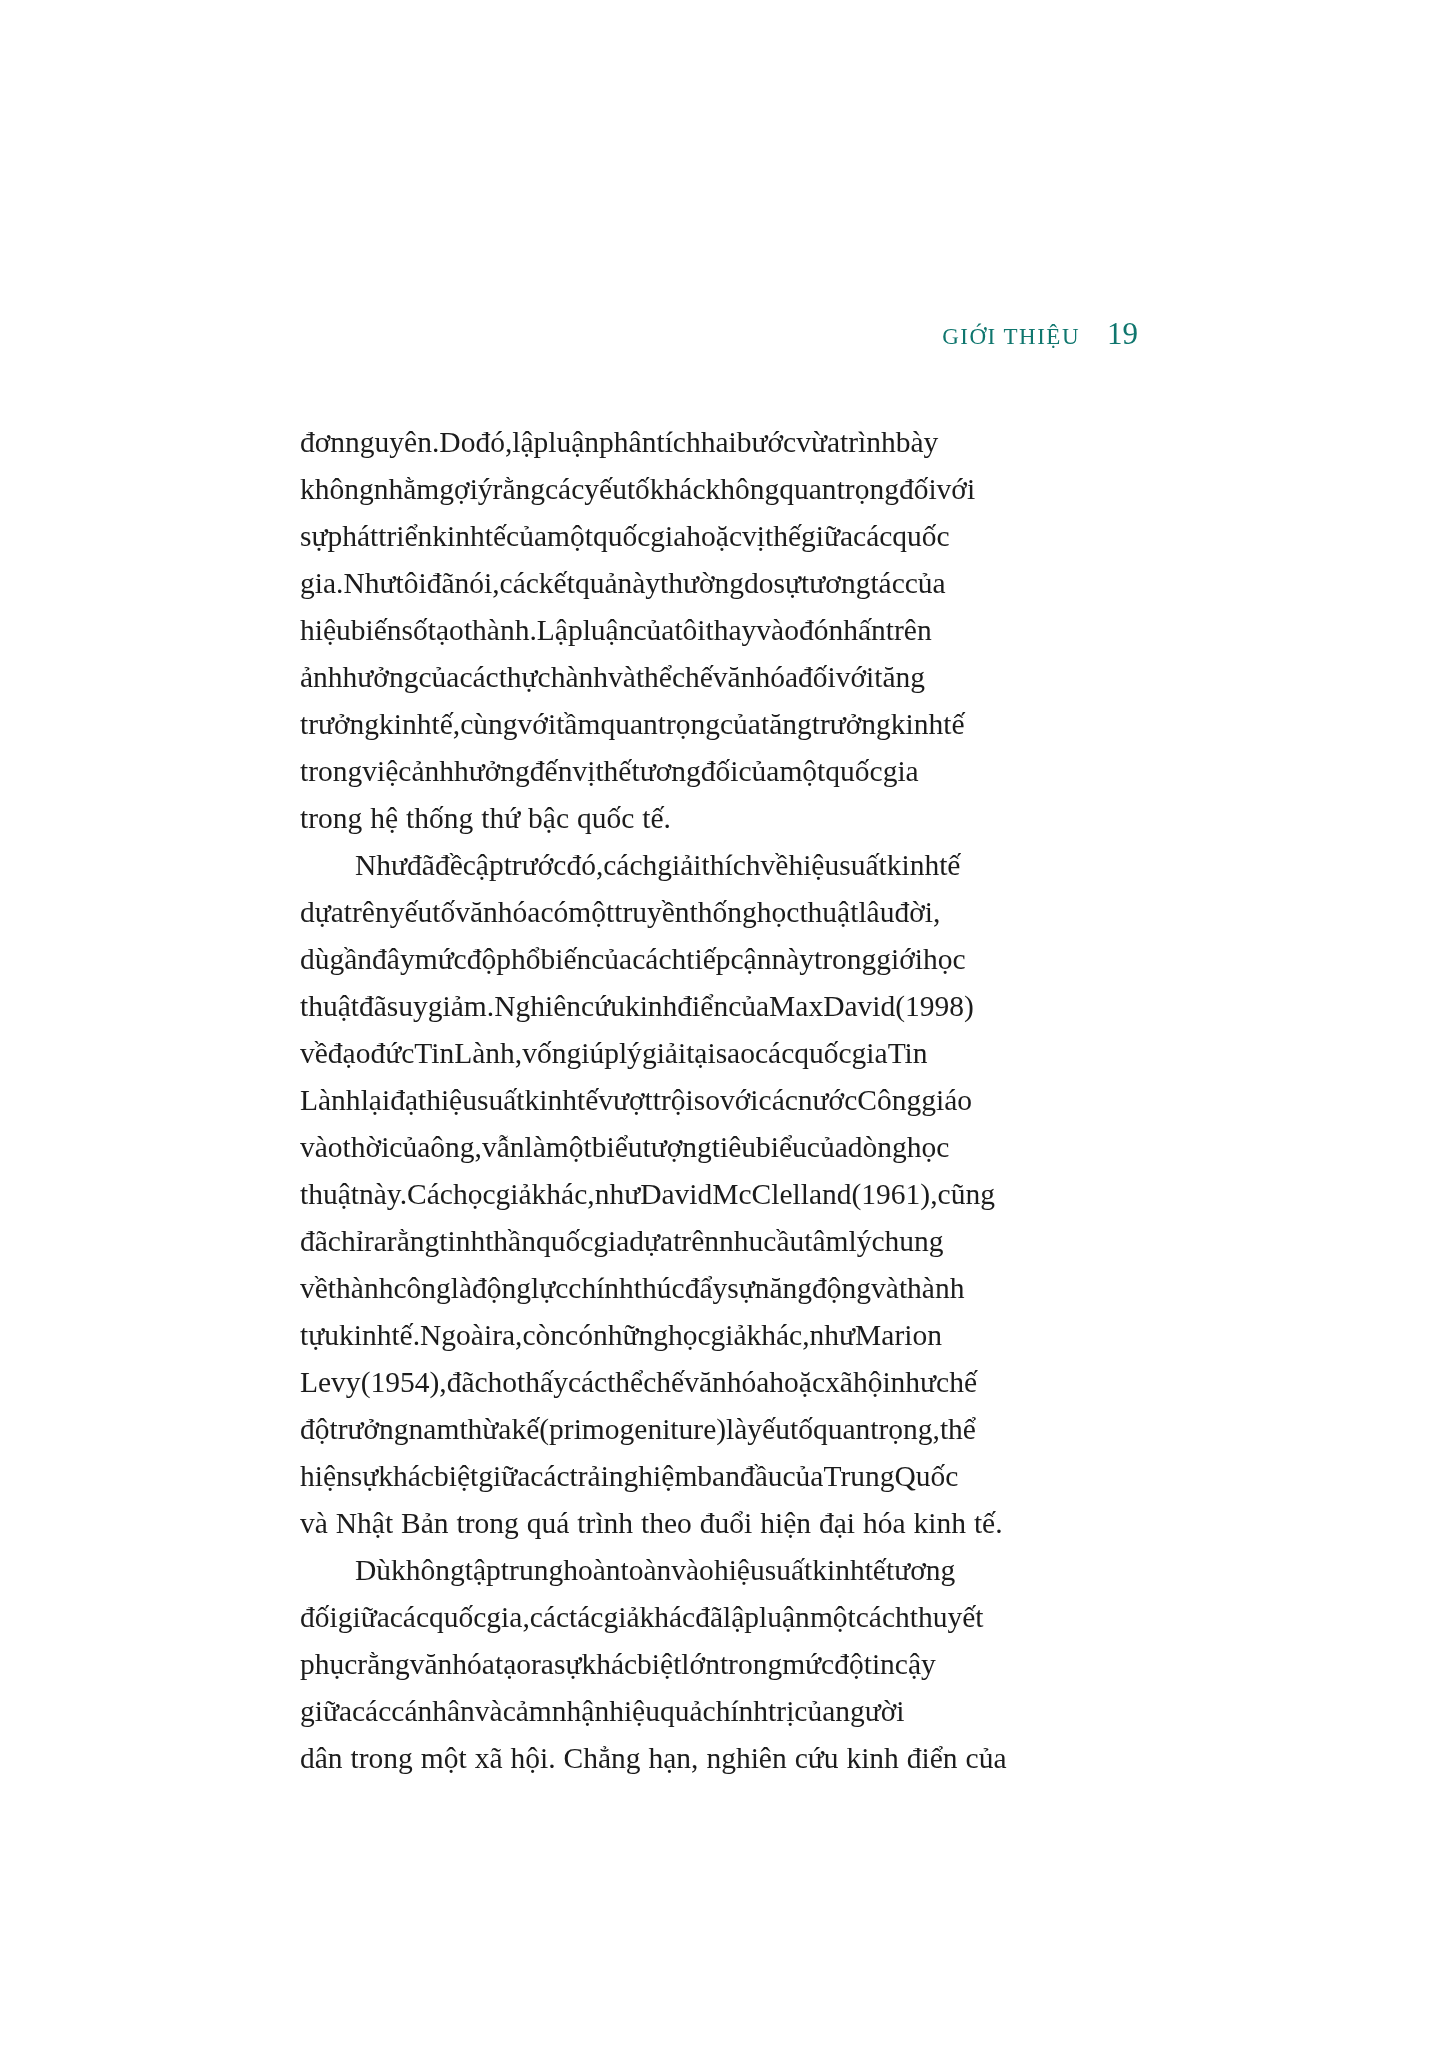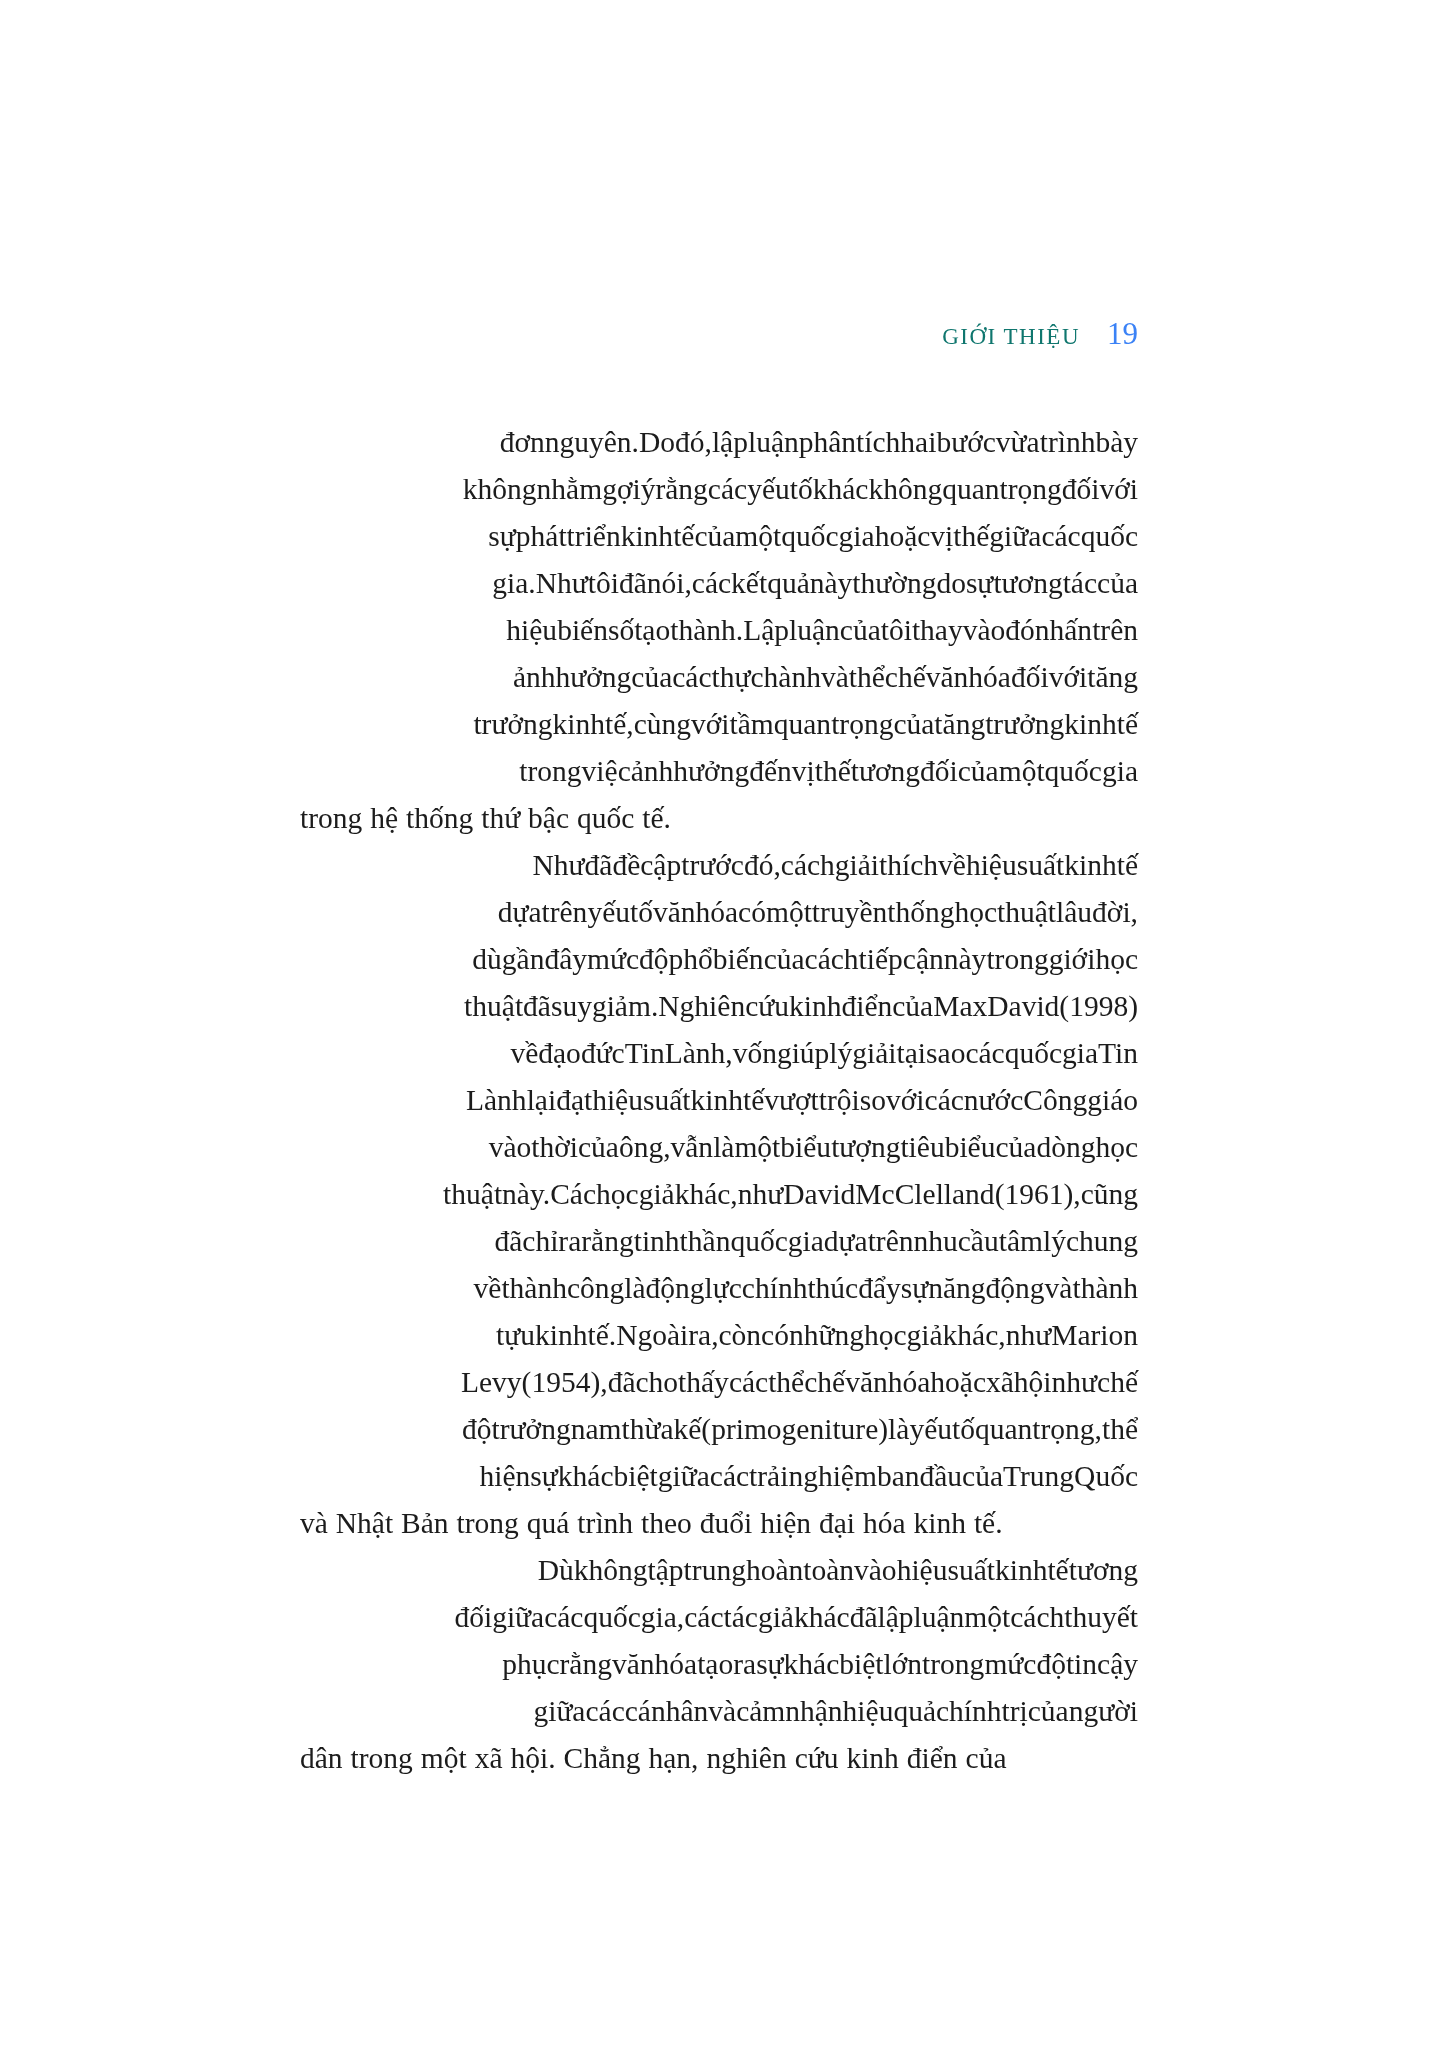--- a/index.html
+++ b/index.html
@@ -31,38 +31,38 @@
   .running-head {
     font-size: 23px;
     letter-spacing: 1.5px;
     color: #0f766e;
     margin-top: 18px;
   }
 
   .page-number {
     font-size: 31px;
     margin-left: 27px;
-    color: #3b82f6;
+    color: #0f766e;
     text-align: center;
   }
 
   
   .body-text {
     position: absolute;
     top: 419px;
     left: 300px;
     width: 838px;
   }
 
   .paragraph { width: 100%; }
 
   
   .line {
     display: flex;
-    justify-content: flex-end;
+    justify-content: flex-start;
     align-items: baseline;
     height: 47px;
     line-height: 47px;
     font-size: 29.5px;
     white-space: nowrap;
   }
 
   
   .line.final {
     justify-content: flex-start;

